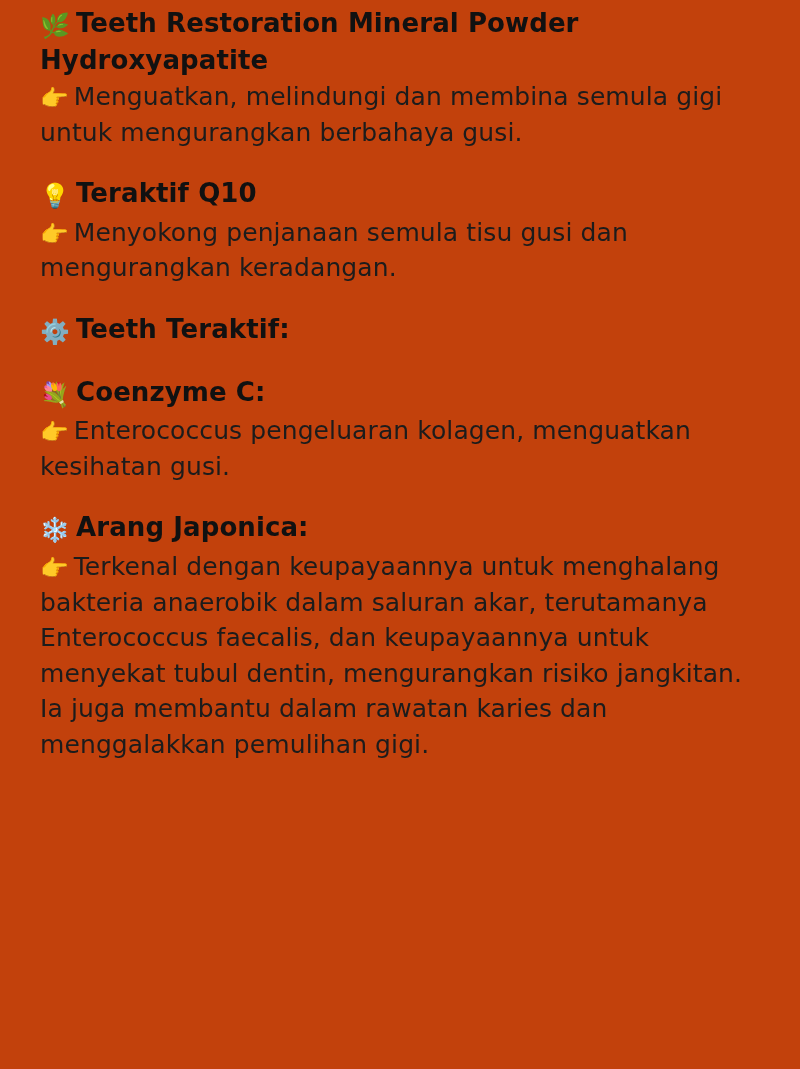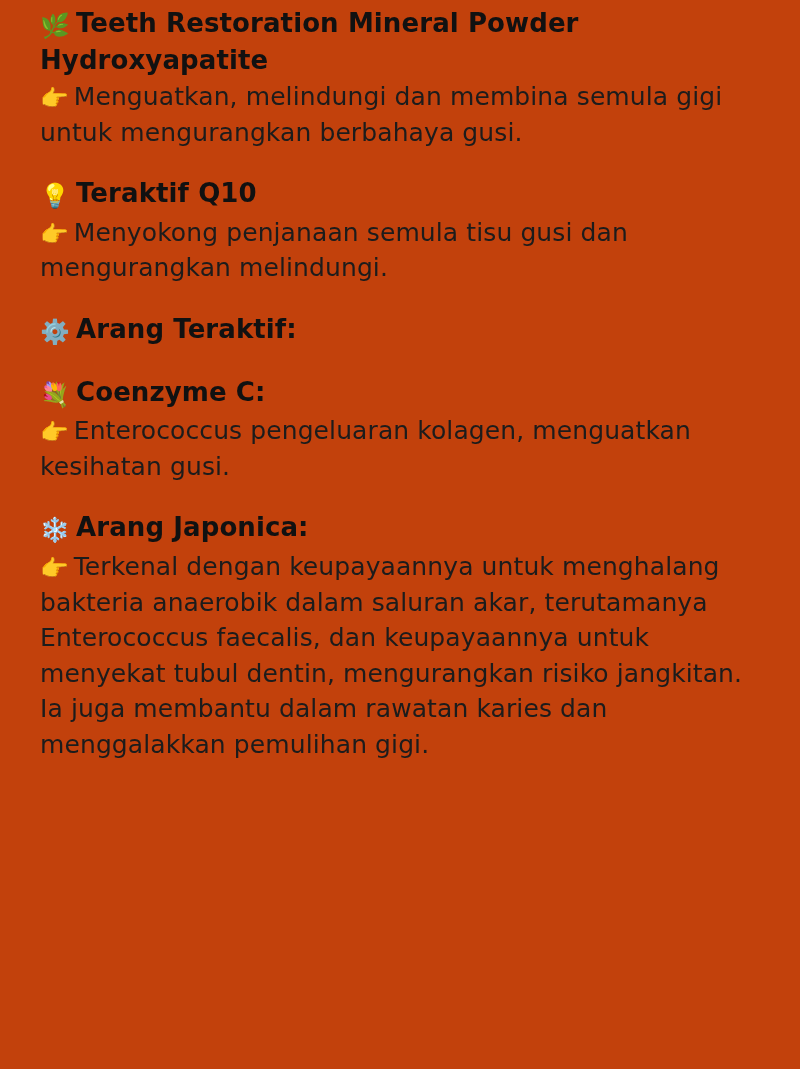--- a/index.html
+++ b/index.html
@@ -58,25 +58,25 @@
 
 <div class="page">
 
   <div class="section">
     <p class="heading"><span class="emoji">🌿</span><span>Teeth Restoration Mineral Powder Hydroxyapatite</span></p>
     <p class="body-text"><span class="point">👉</span><span>Menguatkan, melindungi dan membina semula gigi untuk mengurangkan berbahaya gusi.</span></p>
   </div>
 
   <div class="section">
     <p class="heading"><span class="emoji">💡</span><span>Teraktif Q10</span></p>
-    <p class="body-text"><span class="point">👉</span><span>Menyokong penjanaan semula tisu gusi dan mengurangkan melindungi.</span></p>
+    <p class="body-text"><span class="point">👉</span><span>Menyokong penjanaan semula tisu gusi dan mengurangkan keradangan.</span></p>
   </div>
 
   <div class="section">
-    <p class="heading"><span class="emoji">⚙️</span><span>Arang Teraktif:</span></p>
+    <p class="heading"><span class="emoji">⚙️</span><span>Teeth Teraktif:</span></p>
   </div>
 
   <div class="section">
     <p class="heading"><span class="emoji">💐</span><span>Coenzyme C:</span></p>
     <p class="body-text"><span class="point">👉</span><span>Enterococcus pengeluaran kolagen, menguatkan kesihatan gusi.</span></p>
   </div>
 
   <div class="section">
     <p class="heading"><span class="emoji">❄️</span><span>Arang Japonica:</span></p>
     <p class="body-text"><span class="point">👉</span><span>Terkenal dengan keupayaannya untuk menghalang bakteria anaerobik dalam saluran akar, terutamanya Enterococcus faecalis, dan keupayaannya untuk menyekat tubul dentin, mengurangkan risiko jangkitan. Ia juga membantu dalam rawatan karies dan menggalakkan pemulihan gigi.</span></p>

